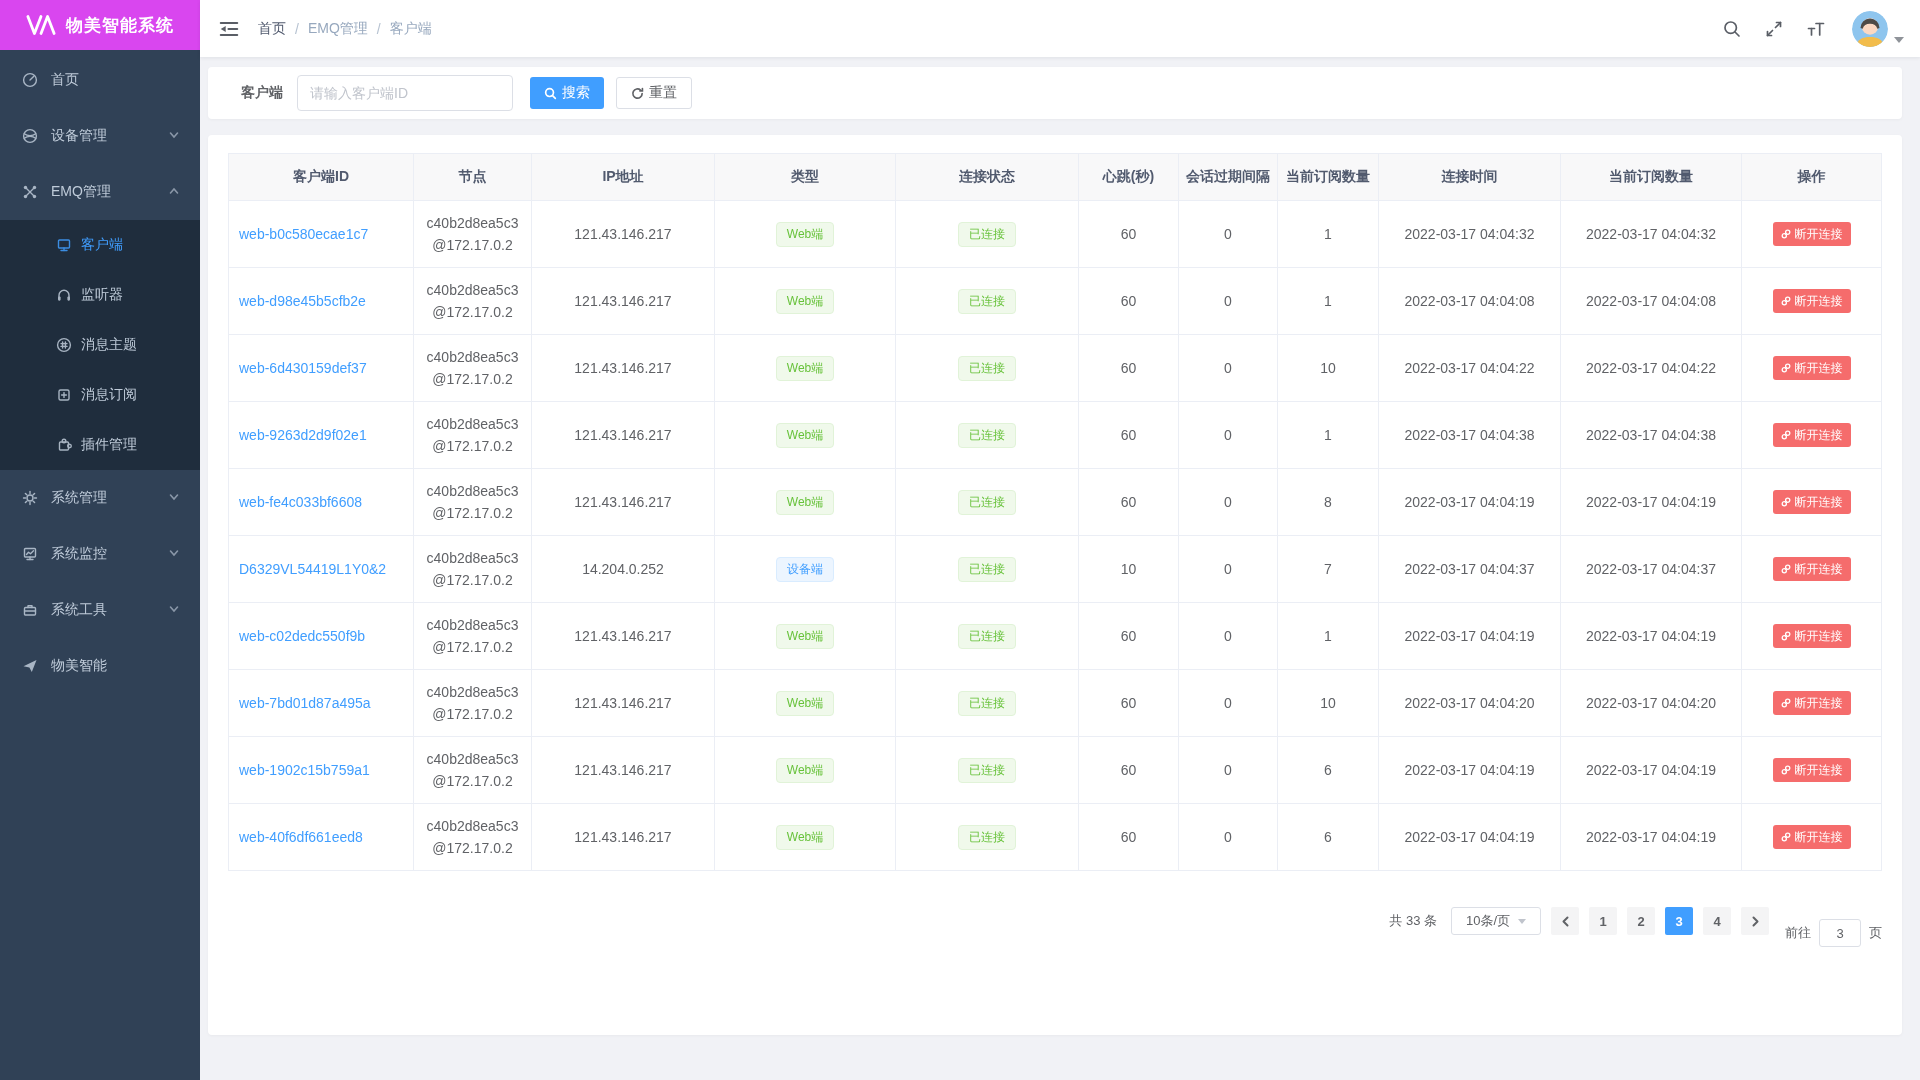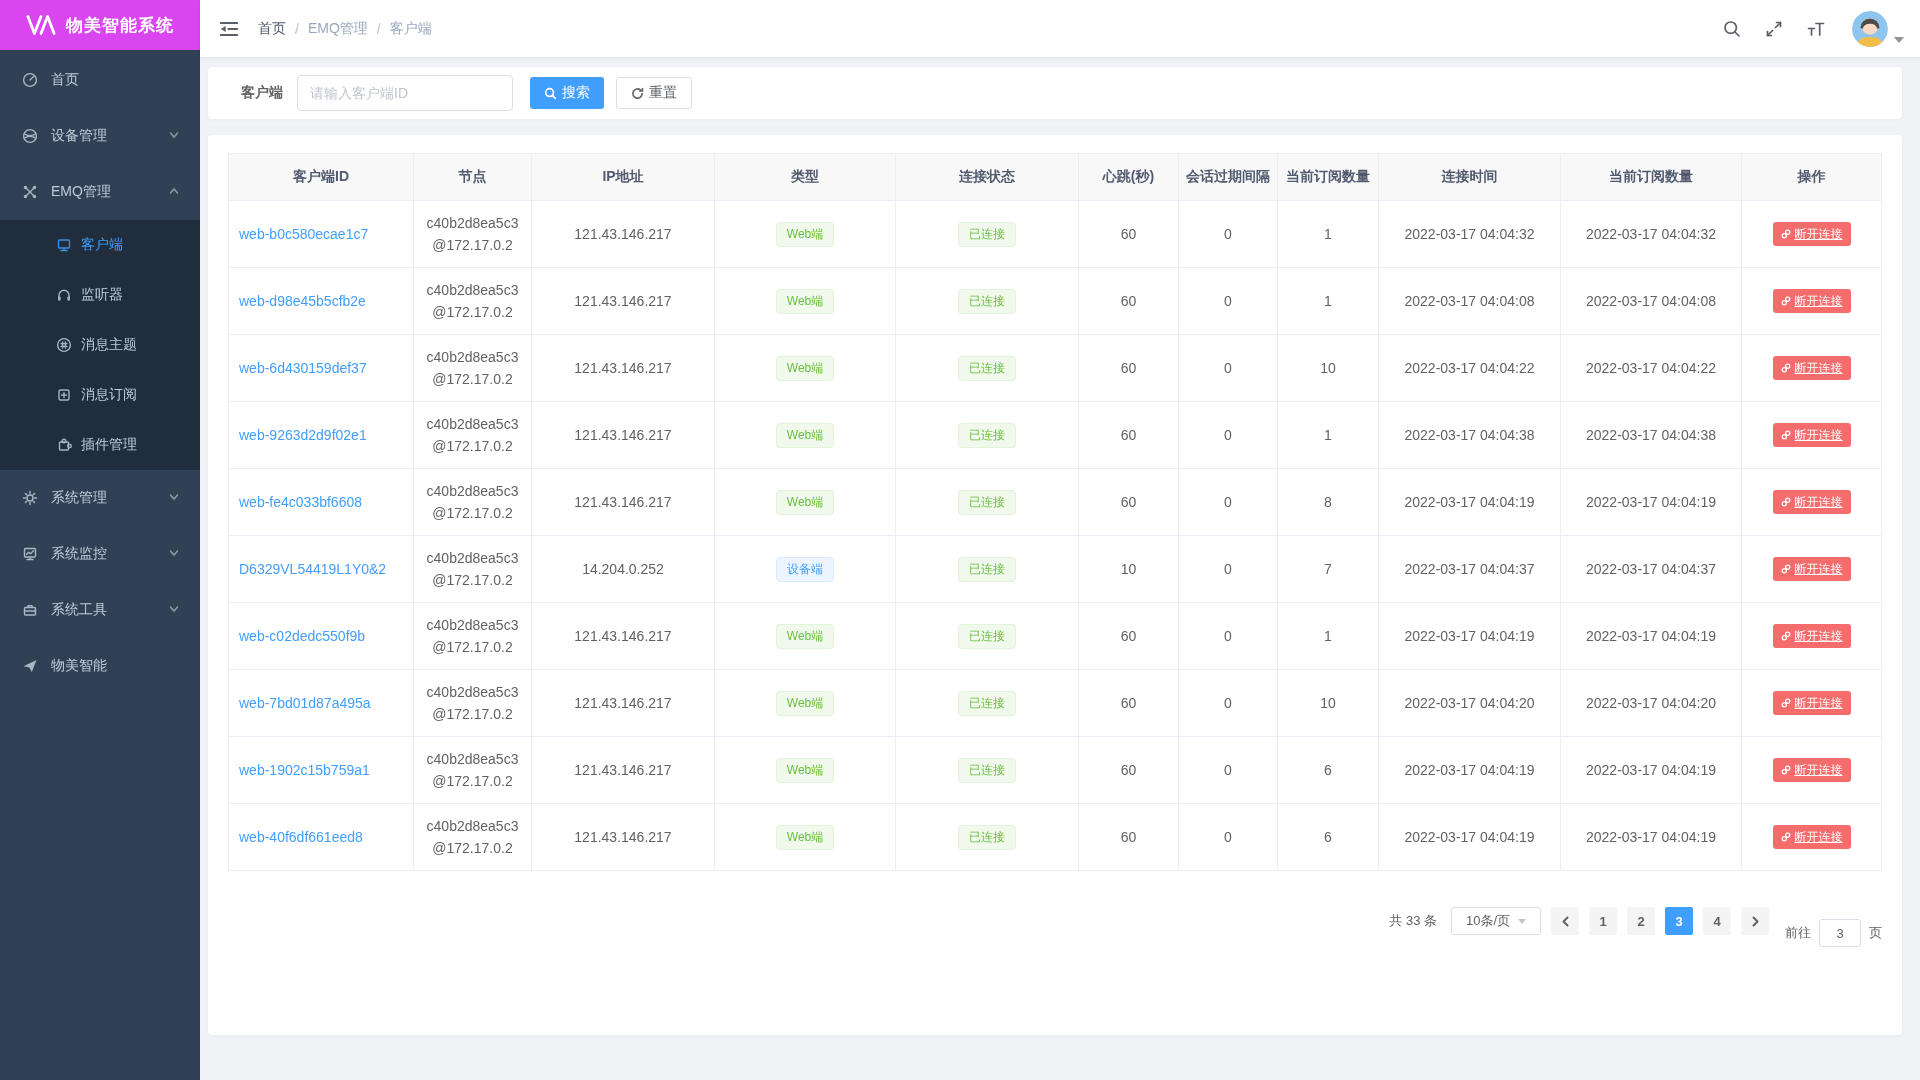--- a/index.html
+++ b/index.html
@@ -62,21 +62,21 @@
   th,td { border:1px solid #ebeef5; font-size:14px; text-align:center; }
   th { height:47px; background:#f8f8f9; color:#515a6e; font-weight:700; }
   td { height:67px; color:#606266; }
   td.cell-client { text-align:left; padding-left:10px; }
   .client-link { color:#409eff; text-decoration:none; cursor:pointer; }
   .node-line { line-height:22px; }
   .tag { display:inline-block; height:25px; line-height:23px; padding:0 10px; border-radius:4px; font-size:12px;text-align:center; }
   .tag-green { color:#67c23a; background:#f0f9eb; border:1px solid #e1f3d8; }
   .tag-blue  { color:#409eff; background:#ecf5ff; border:1px solid #d9ecff; }
   .btn-danger { height:24px; background:#f56c6c; color:#fff; border:none; border-radius:3px; font-size:12px;
-                display:inline-flex; align-items:center; gap:4px; padding:0 8px; cursor:pointer; font-family:inherit;text-decoration:underline; }
+                display:inline-flex; align-items:center; gap:4px; padding:0 8px; cursor:pointer; font-family:inherit; }
   .btn-danger svg { width:10px; height:10px; stroke:#fff; fill:none; stroke-width:1.3; }
 
   
   .pagination { display:flex; align-items:center; justify-content:flex-end; margin-top:24px; gap:10px;
                 font-size:13px; color:#606266; }
   .pg-total { margin-right:4px; }
   .pg-select { width:90px; height:28px; border:1px solid #dcdfe6; border-radius:3px; display:flex; align-items:center;
                justify-content:center; gap:8px; color:#606266; cursor:pointer; background:#fff; }
   .pg-select .caret-down { border-top-color:#c0c4cc; margin-bottom:0; border-left-width:4px; border-right-width:4px; border-top-width:5px; }
   .pg-btn { min-width:28px; height:28px; background:#f4f4f5; border:none; border-radius:2px; color:#606266;

